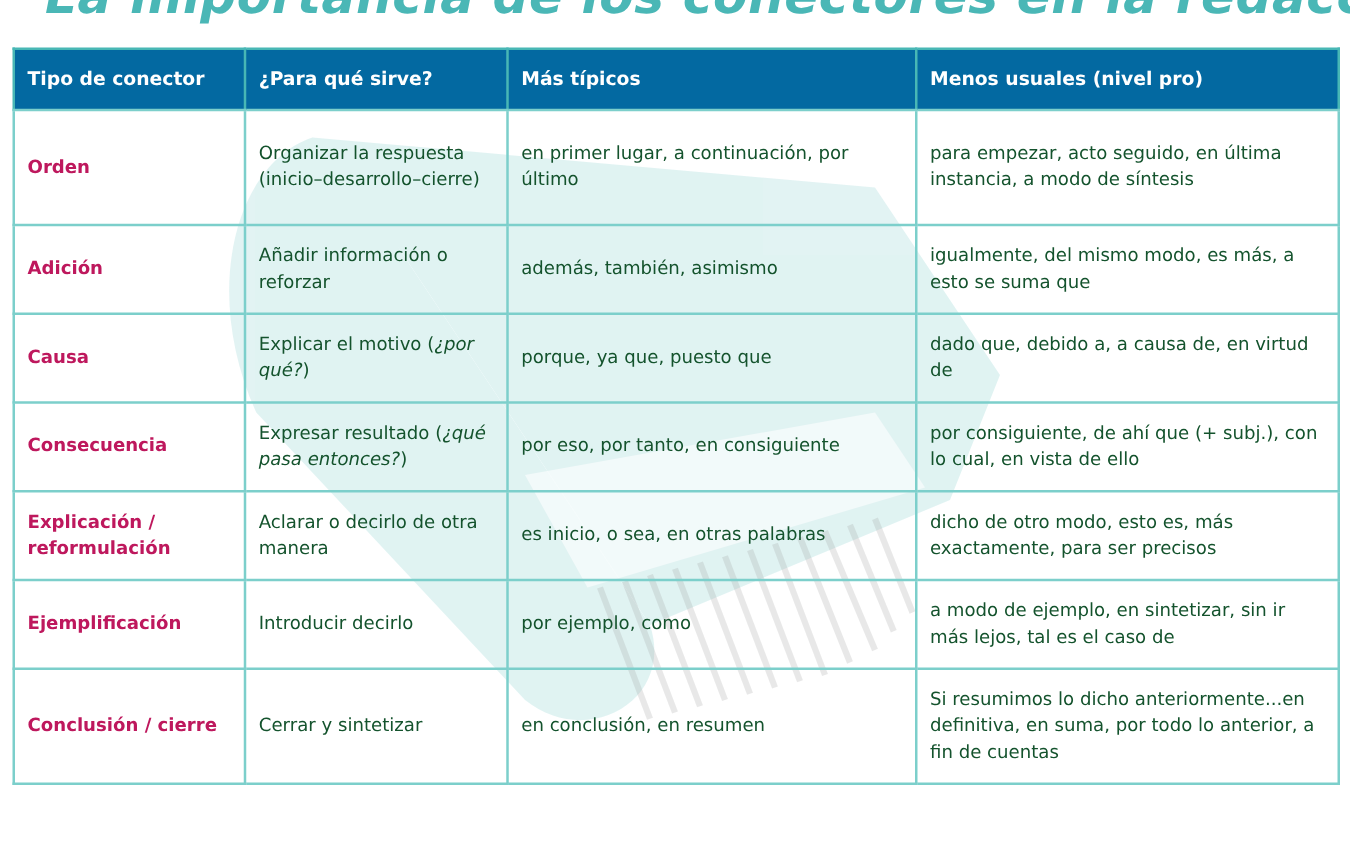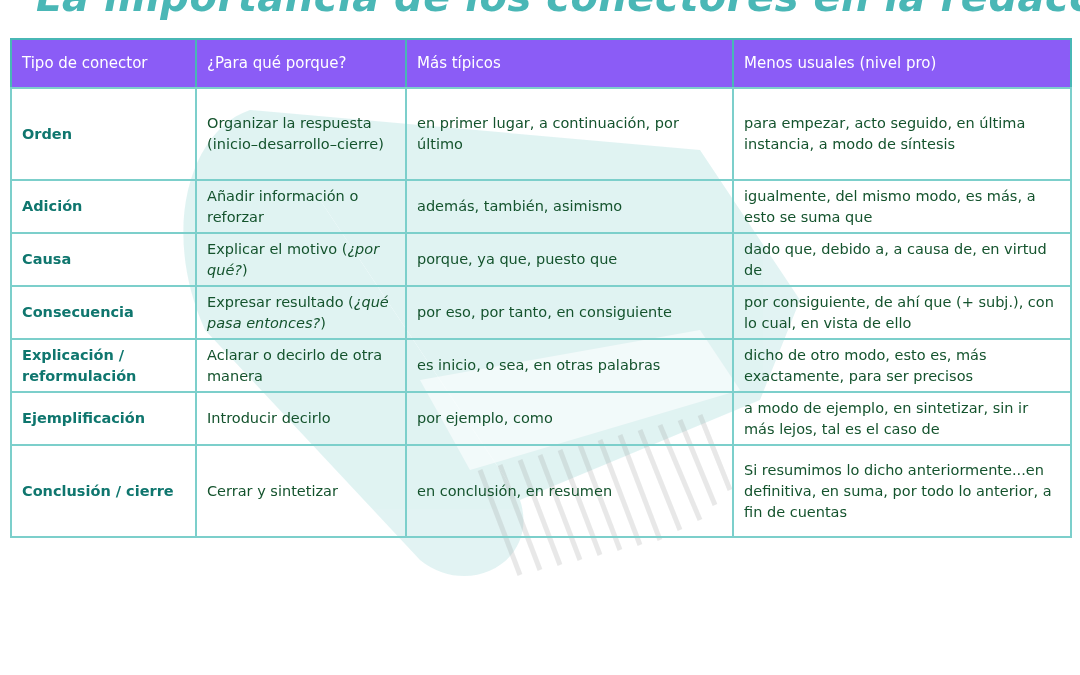--- a/index.html
+++ b/index.html
@@ -38,30 +38,30 @@
     table.connectors th, table.connectors td {
       border: 2px solid #7ccfcb;
       text-align: left;
       vertical-align: middle;
       padding: 0 10px;
       font-size: 14.5px;
       line-height: 21px;
       color: #14532d;
     }
     table.connectors thead th {
-      background: #8b5cf6;
+      background: #0369a1;
       color: #ffffff;
-      font-weight: normal;
+      font-weight: bold;
       height: 49px;
       font-size: 15px;
       border-color: #48b7b5;
       border-bottom: 2px solid #7ccfcb;
     }
-    table.connectors td.type { font-weight: bold; color: #0f766e; }
-    table.connectors tbody tr { height: 53px; }
+    table.connectors td.type { font-weight: bold; color: #be185d; }
+    table.connectors tbody tr { height: 71px; }
     table.connectors tbody tr.r0 { height: 92px; }
     table.connectors tbody tr.r7 { height: 92px; }
     td { background: transparent; }
     .ital { font-style: italic; }
 
     col.c1 { width: 185px; }
     col.c2 { width: 210px; }
     col.c3 { width: 327px; }
     col.c4 { width: 338px; }
   </style>
@@ -97,21 +97,21 @@
   <table class="connectors">
     <colgroup>
       <col class="c1">
         <col class="c2">
         <col class="c3">
         <col class="c4">
     </colgroup>
     <thead>
       <tr>
         <th>Tipo de conector</th>
-        <th>¿Para qué porque?</th>
+        <th>¿Para qué sirve?</th>
         <th>Más típicos</th>
         <th>Menos usuales (nivel pro)</th>
       </tr>
     </thead>
     <tbody>
       <tr class="r0">
         <td class="type">Orden</td>
         <td><span>Organizar la respuesta (inicio–desarrollo–cierre)</span></td>
         <td>en primer lugar, a continuación, por último</td>
         <td>para empezar, acto seguido, en última instancia, a modo de síntesis</td>

